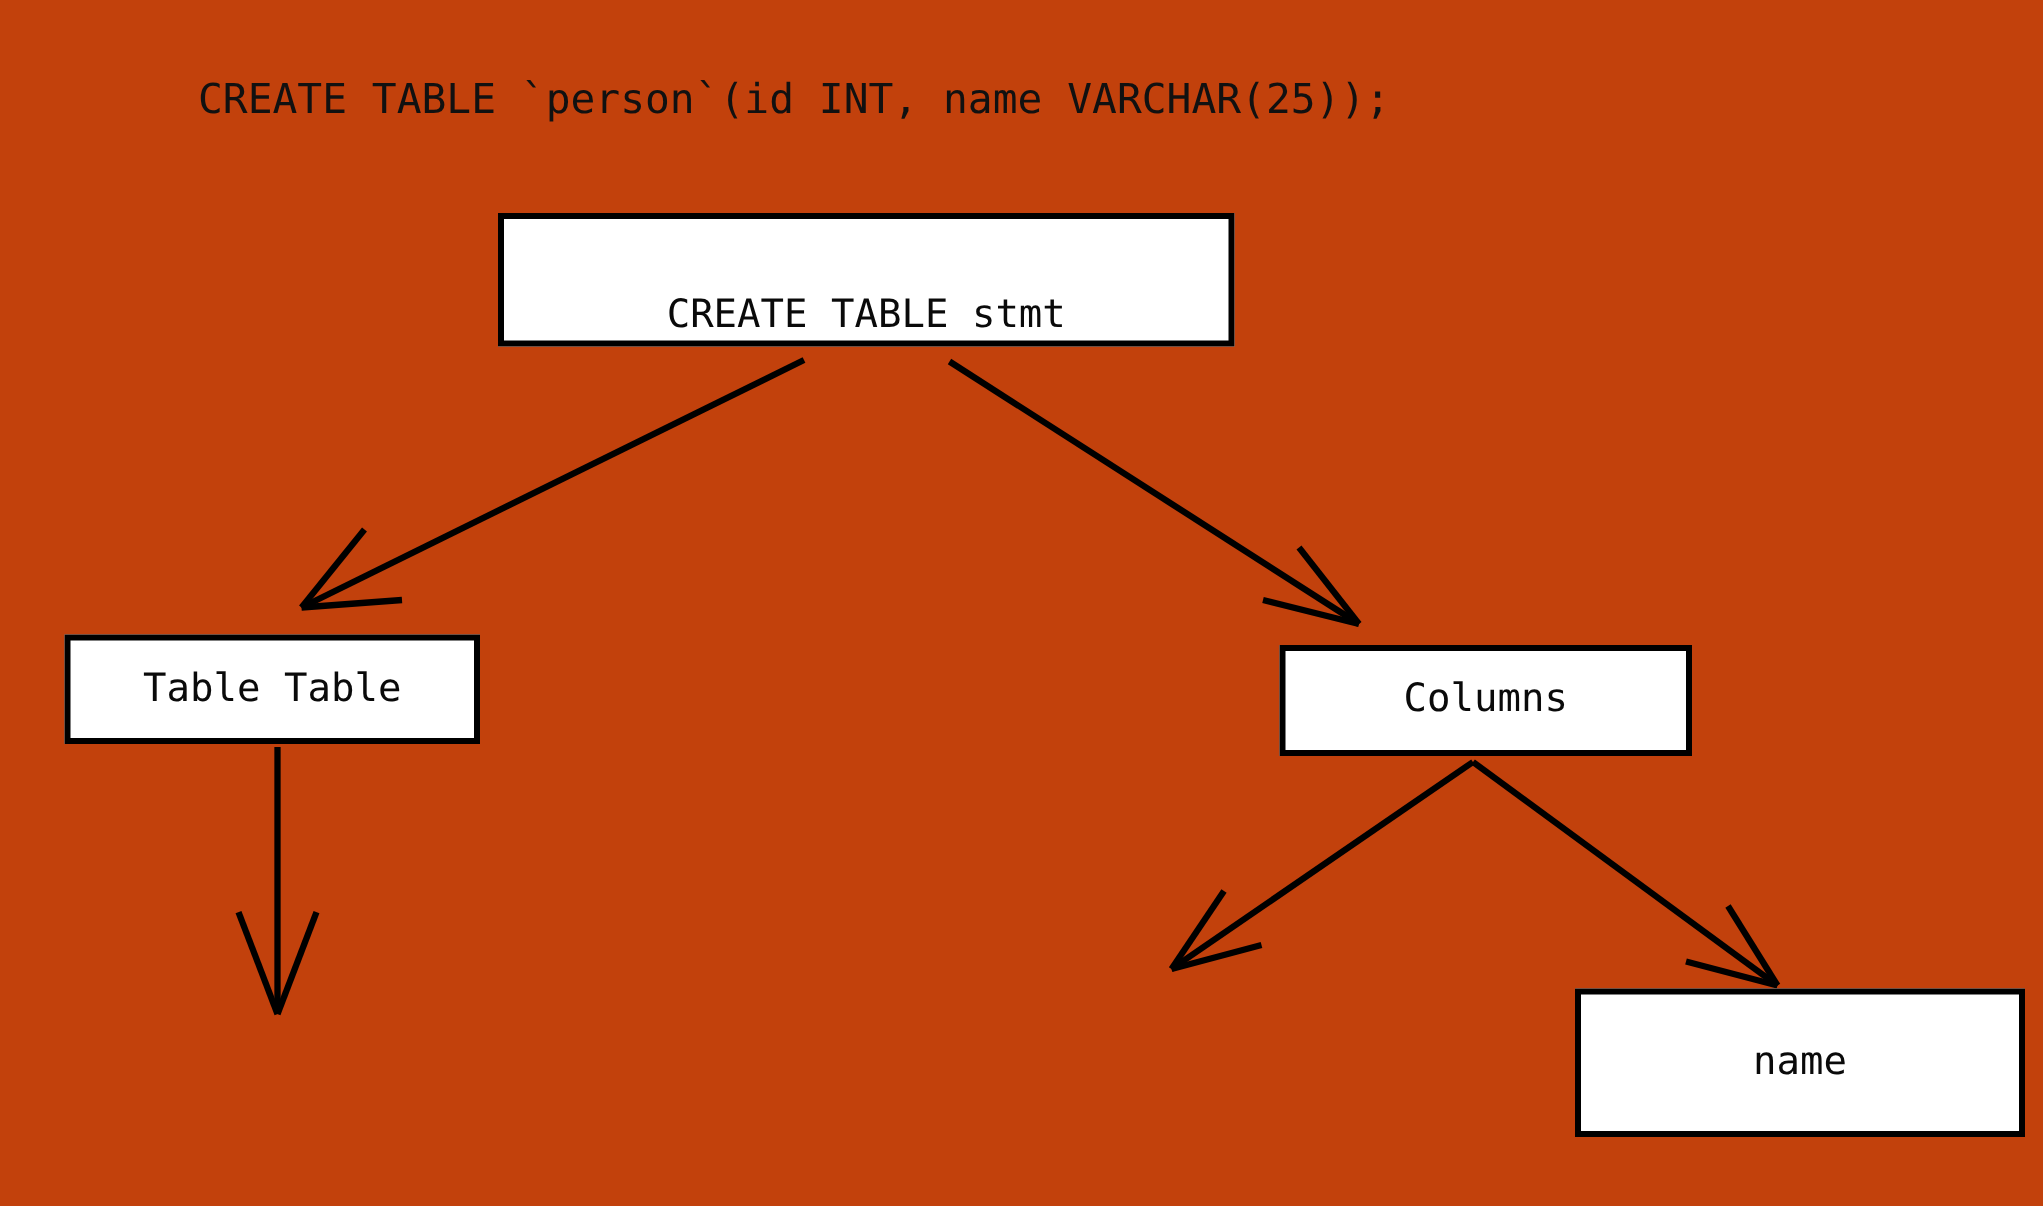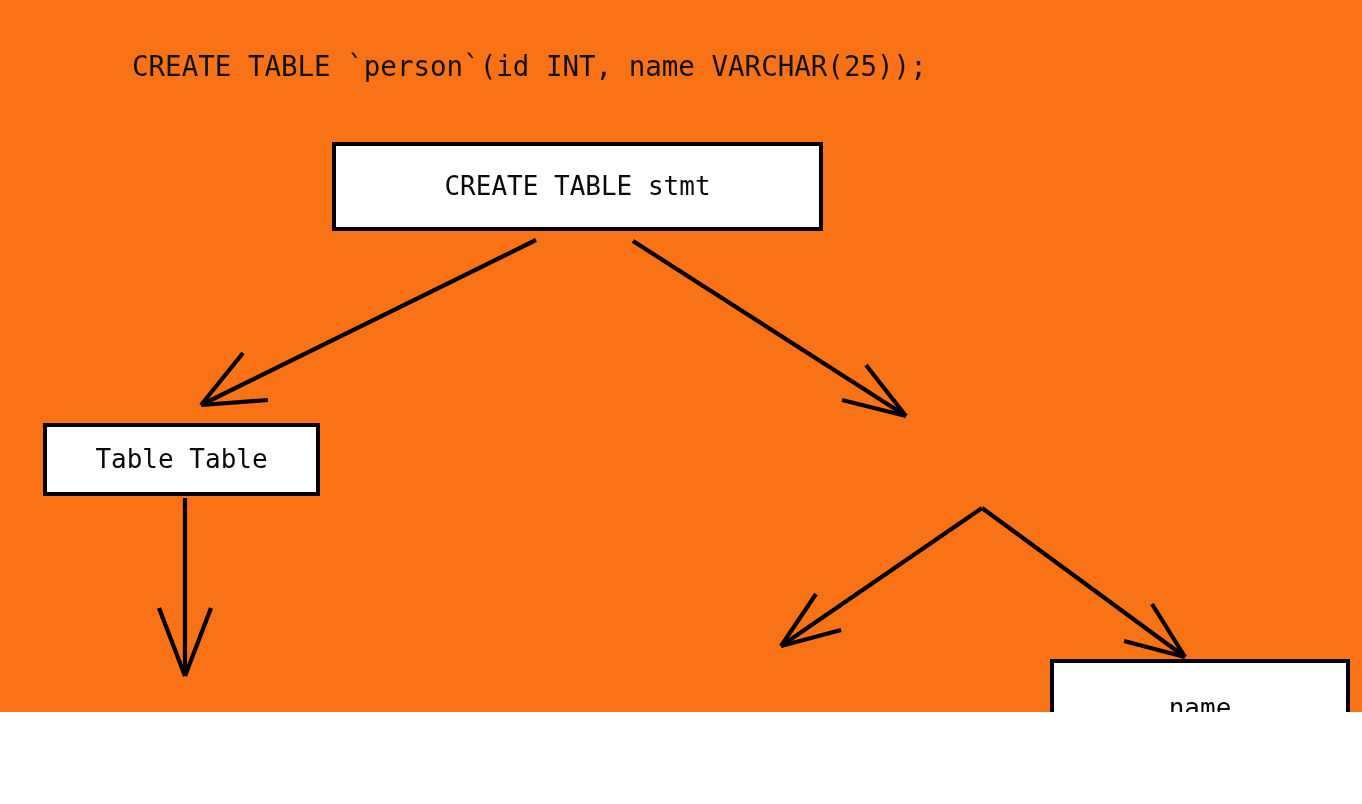--- a/index.html
+++ b/index.html
@@ -4,22 +4,22 @@
 <title>CREATE TABLE parse tree</title>
 <style>
   html, body {
     margin: 0;
     padding: 0;
     background: #ffffff;
   }
   #canvas {
     position: relative;
     width: 1362px;
-    height: 712px;
-    background: #f97316;
+    height: 804px;
+    background: #c2410c;
     overflow: hidden;
     font-family: "DejaVu Sans Mono", "Liberation Mono", monospace;
   }
   #diagram-svg {
     position: absolute;
     left: 0;
     top: 0;
     width: 1362px;
     height: 804px;
   }
@@ -99,28 +99,31 @@
       <line class="edge-head" x1="781" y1="646" x2="816" y2="594"></line>
     </g>
 
     <g>
       <line class="edge-line" x1="982" y1="508" x2="1185" y2="657"></line>
       <line class="edge-head" x1="1185" y1="657" x2="1124" y2="641"></line>
       <line class="edge-head" x1="1185" y1="657" x2="1152" y2="604"></line>
     </g>
   </svg>
 
-  <div class="node" style="left:332px; top:142px; width:491px; height:89px;">
+  <div class="node" style="left:332px; top:142px; width:491px; height:89px;justify-content:flex-end;">
     <span class="node-line">CREATE TABLE stmt</span>
   </div>
 
   <div class="node" style="left:43px; top:423px; width:277px; height:73px;">
     <span class="node-line">Table Table</span>
   </div>
 
 
+  <div class="node" style="left:853px; top:430px; width:275px; height:74px;">
+    <span class="node-line">Columns</span>
+  </div>
 
 
   <div class="node" style="left:1050px; top:659px; width:300px; height:99px;">
     <span class="node-line">name</span>
   </div>
 
 </div>
 
 </body></html>

